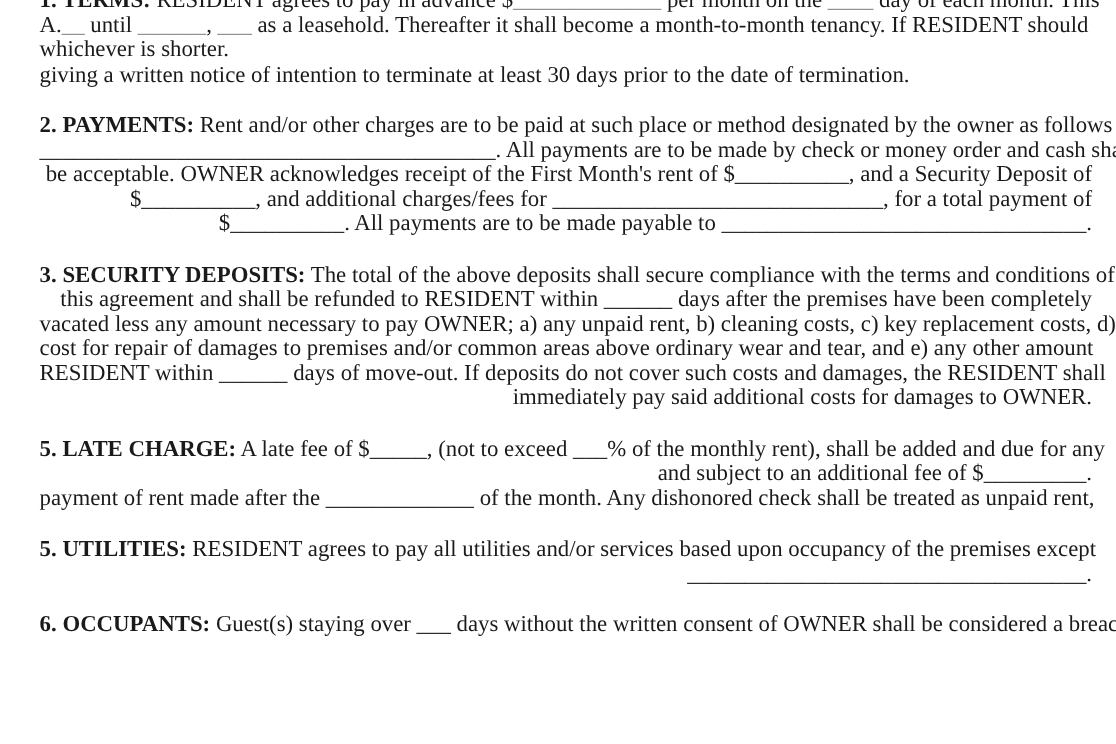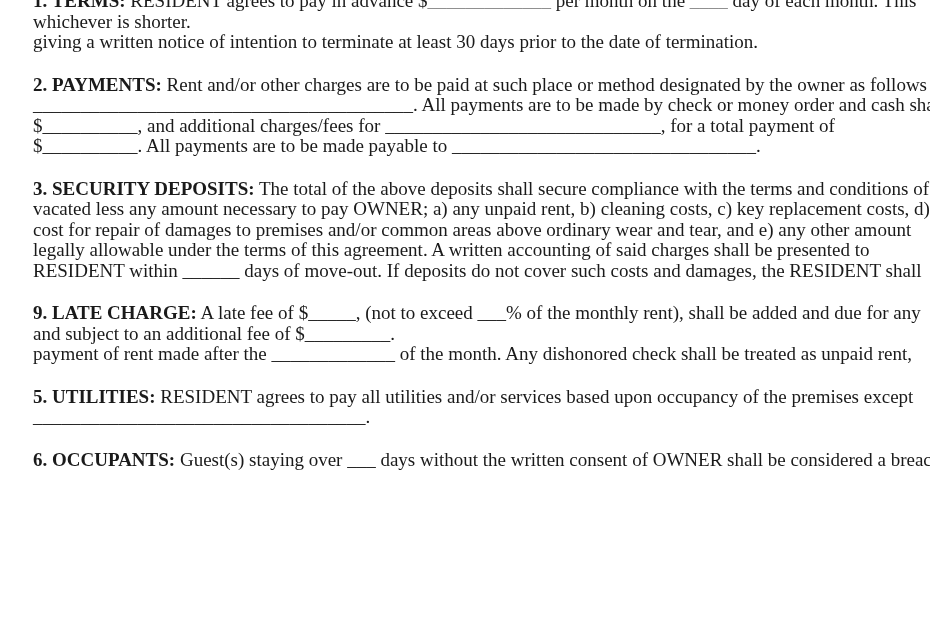--- a/index.html
+++ b/index.html
@@ -14,57 +14,60 @@
     font-family: "Liberation Serif", "DejaVu Serif", serif;
     font-size: 19px;
     color: #1a1a1a;
   }
   .doc {
     margin-top: -9px;
     padding-left: 33px;
     padding-right: 20px;
   }
   .para { margin: 0; }
-  .para.gap { margin-top: 22px; }
+  .para.gap { margin-top: 22px; text-align: right; }
   .line {
     height: 20.5px;
     line-height: 20.5px;
     white-space: nowrap;
   }
   .b { font-weight: bold; }
   .g { color: #8c8c8c; }
 </style>
 </head>
 <body>
 
 <div class="doc">
     <div class="para">
       <div class="line"><span class="b">1. TERMS:</span><span> RESIDENT agrees to pay in advance $</span><span class="g">_____________</span><span> per month on the </span><span class="g">____</span><span> day of each month. This</span></div>
     </div>
     <div class="para">
+      <div class="line"><span>A.</span><span class="g">__</span><span> until </span><span class="g">______</span><span>, </span><span class="g">___</span><span> as a leasehold. Thereafter it shall become a month-to-month tenancy. If RESIDENT should</span></div>
       <div class="line"><span>whichever is shorter.</span></div>
     </div>
     <div class="para">
       <div class="line"><span>giving a written notice of intention to terminate at least 30 days prior to the date of termination.</span></div>
     </div>
     <div class="para gap">
       <div class="line"><span class="b">2. PAYMENTS:</span><span> Rent and/or other charges are to be paid at such place or method designated by the owner as follows</span></div>
       <div class="line"><span>________________________________________</span><span>. All payments are to be made by check or money order and cash shall</span></div>
+      <div class="line"><span>be acceptable. OWNER acknowledges receipt of the First Month's rent of $</span><span>__________</span><span>, and a Security Deposit of</span></div>
       <div class="line"><span>$</span><span>__________</span><span>, and additional charges/fees for </span><span>_____________________________</span><span>, for a total payment of</span></div>
       <div class="line"><span>$</span><span>__________</span><span>. All payments are to be made payable to </span><span>________________________________</span><span>.</span></div>
     </div>
     <div class="para gap">
       <div class="line"><span class="b">3. SECURITY DEPOSITS:</span><span> The total of the above deposits shall secure compliance with the terms and conditions of</span></div>
+      <div class="line"><span>this agreement and shall be refunded to RESIDENT within </span><span>______</span><span> days after the premises have been completely</span></div>
       <div class="line"><span>vacated less any amount necessary to pay OWNER; a) any unpaid rent, b) cleaning costs, c) key replacement costs, d)</span></div>
       <div class="line"><span>cost for repair of damages to premises and/or common areas above ordinary wear and tear, and e) any other amount</span></div>
-      <div class="line"><span>legally allowable under the terms of this agreement. A written accounting of said charges shall be presented to</span></div>
       <div class="line"><span>RESIDENT within </span><span>______</span><span> days of move-out. If deposits do not cover such costs and damages, the RESIDENT shall</span></div>
+      <div class="line"><span>immediately pay said additional costs for damages to OWNER.</span></div>
     </div>
     <div class="para gap">
-      <div class="line"><span class="b">9. LATE CHARGE:</span><span> A late fee of $</span><span>_____</span><span>, (not to exceed </span><span>___</span><span>% of the monthly rent), shall be added and due for any</span></div>
+      <div class="line"><span class="b">5. LATE CHARGE:</span><span> A late fee of $</span><span>_____</span><span>, (not to exceed </span><span>___</span><span>% of the monthly rent), shall be added and due for any</span></div>
       <div class="line"><span>and subject to an additional fee of $</span><span>_________</span><span>.</span></div>
       <div class="line"><span>payment of rent made after the </span><span>_____________</span><span> of the month. Any dishonored check shall be treated as unpaid rent,</span></div>
     </div>
     <div class="para gap">
       <div class="line"><span class="b">5. UTILITIES:</span><span> RESIDENT agrees to pay all utilities and/or services based upon occupancy of the premises except</span></div>
       <div class="line"><span>___________________________________</span><span>.</span></div>
     </div>
     <div class="para gap">
       <div class="line"><span class="b">6. OCCUPANTS:</span><span> Guest(s) staying over ___ days without the written consent of OWNER shall be considered a breach of</span></div>
     </div>

